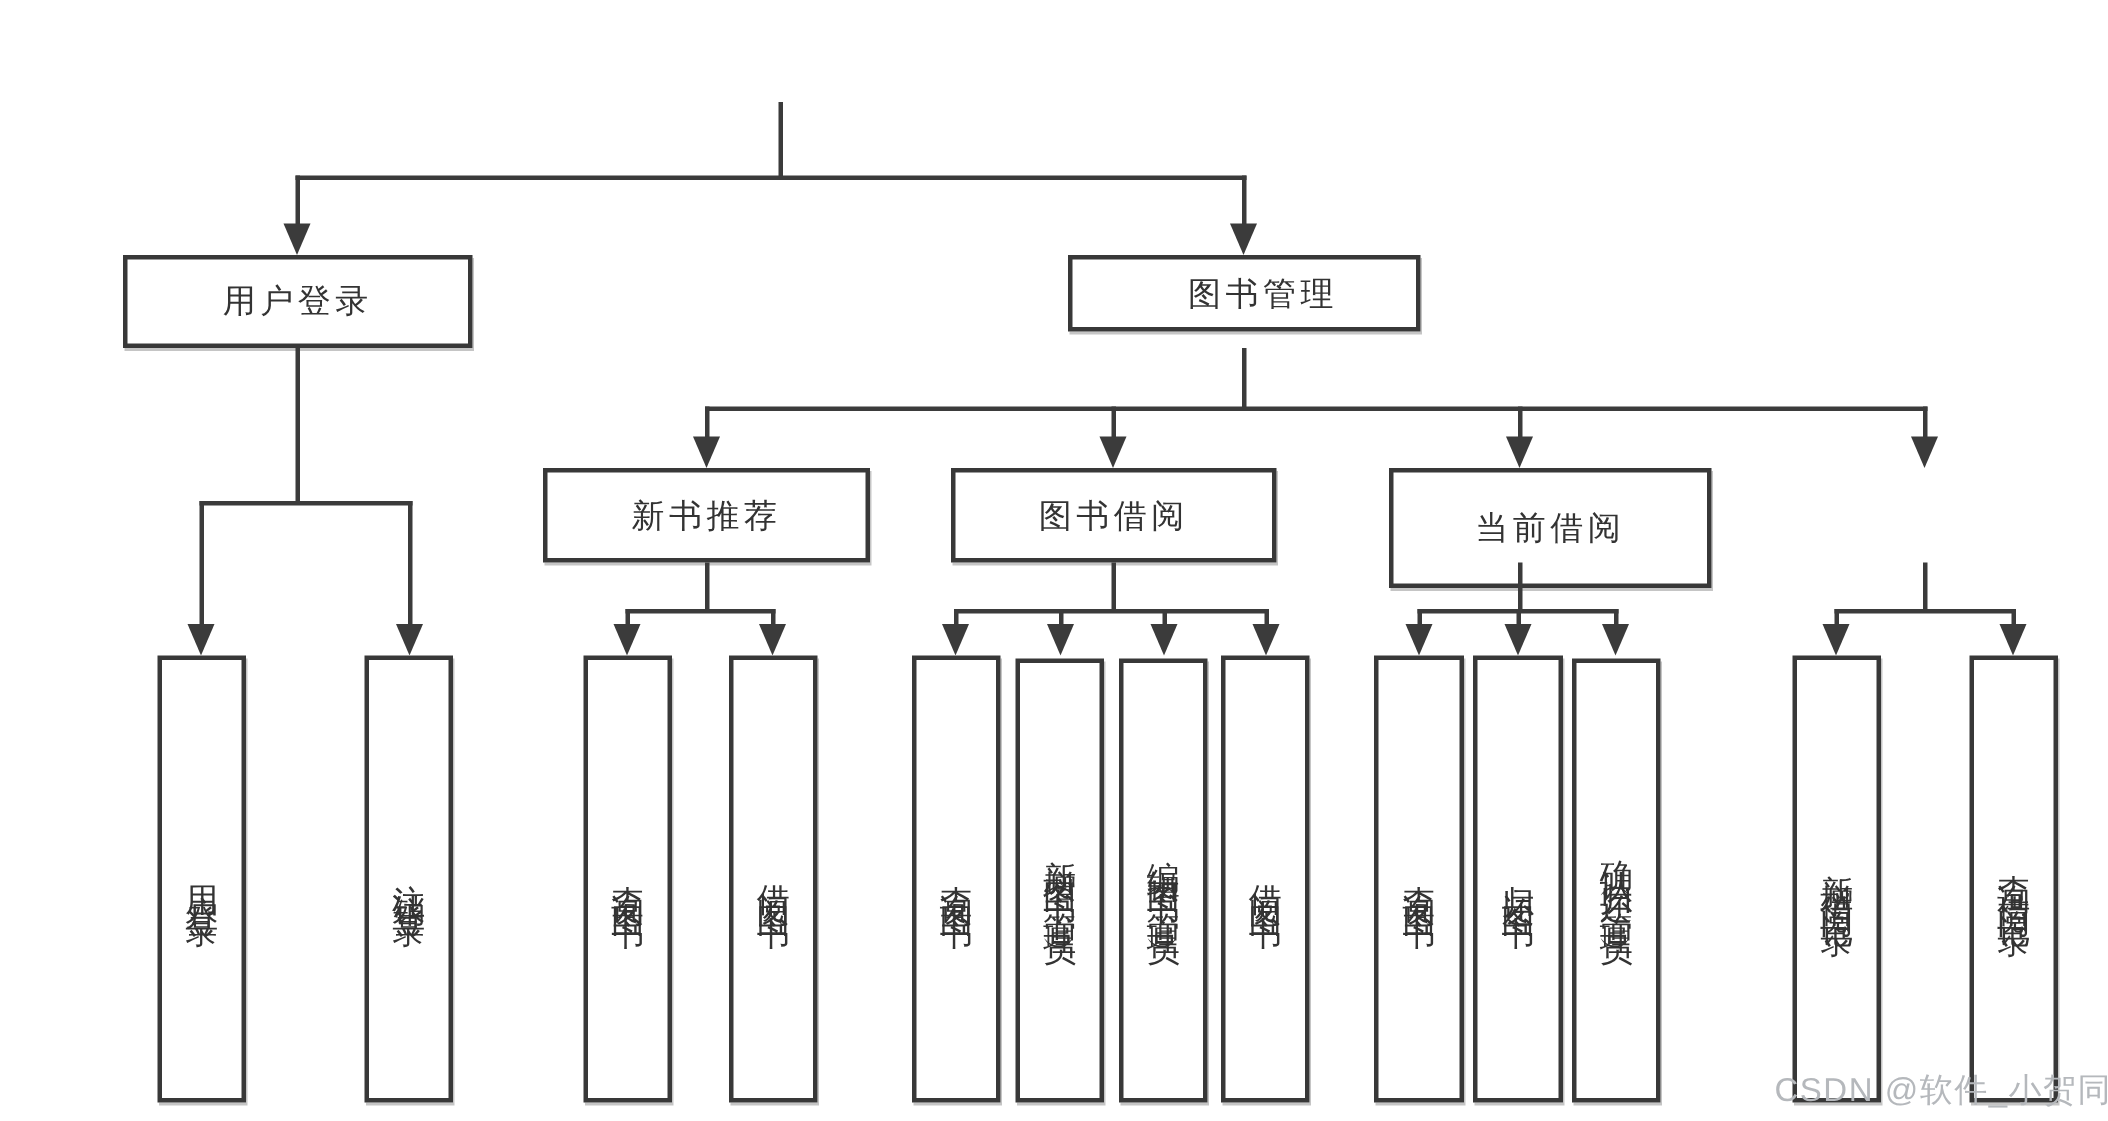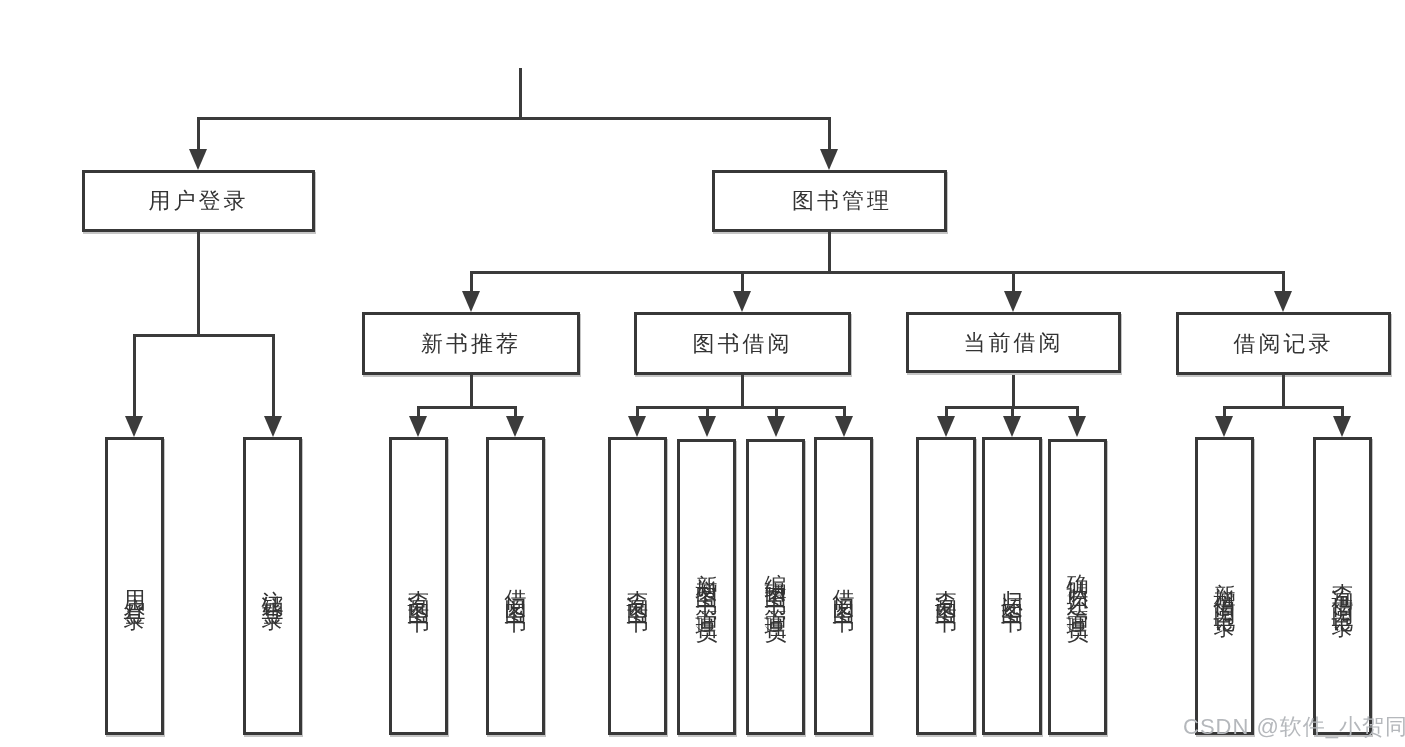--- a/index.html
+++ b/index.html
@@ -64,21 +64,21 @@
 
 
   <div class="vline" style="left:519px;top:68px;height:50px;"></div>
   <div class="hline" style="left:197px;top:117px;width:634px;"></div>
   <div class="vline" style="left:197px;top:117px;height:35px;"></div>
   <div class="arrow" style="left:189px;top:149px;"></div>
   <div class="vline" style="left:828px;top:117px;height:35px;"></div>
   <div class="arrow" style="left:820px;top:149px;"></div>
 
   <div class="box" style="left:82px;top:170px;width:233px;height:62px;">用户登录</div>
-  <div class="box" style="left:712px;top:170px;width:235px;height:62px;padding-left:25px;">图书管理</div>
+  <div class="box" style="left:712px;top:170px;width:235px;height:51px;padding-left:25px;">图书管理</div>
 
   <div class="vline" style="left:197px;top:232px;height:103px;"></div>
   <div class="hline" style="left:133px;top:334px;width:142px;"></div>
   <div class="vline" style="left:133px;top:334px;height:84px;"></div>
   <div class="arrow" style="left:125px;top:416px;"></div>
   <div class="vline" style="left:272px;top:334px;height:84px;"></div>
   <div class="arrow" style="left:264px;top:416px;"></div>
 
   <div class="vline" style="left:828px;top:232px;height:41px;"></div>
   <div class="hline" style="left:470px;top:271px;width:815px;"></div>
@@ -86,22 +86,21 @@
   <div class="arrow" style="left:462px;top:291px;"></div>
   <div class="vline" style="left:741px;top:271px;height:22px;"></div>
   <div class="arrow" style="left:733px;top:291px;"></div>
   <div class="vline" style="left:1012px;top:271px;height:22px;"></div>
   <div class="arrow" style="left:1004px;top:291px;"></div>
   <div class="vline" style="left:1282px;top:271px;height:22px;"></div>
   <div class="arrow" style="left:1274px;top:291px;"></div>
 
   <div class="box" style="left:634px;top:312px;width:217px;height:63px;">图书借阅</div>
   <div class="box" style="left:362px;top:312px;width:218px;height:63px;">新书推荐</div>
-  <div class="box" style="left:906px;top:312px;width:215px;height:61px;">当前借阅</div>
-  <div class="box" style="left:1176px;top:312px;width:215px;height:63px;">借阅记录</div>
+  <div class="box" style="left:926px;top:312px;width:215px;height:80px;">当前借阅</div>
 
   <div class="vline" style="left:470px;top:375px;height:33px;"></div>
   <div class="hline" style="left:417px;top:406px;width:100px;"></div>
   <div class="vline" style="left:417px;top:406px;height:12px;"></div>
   <div class="arrow" style="left:409px;top:416px;"></div>
   <div class="vline" style="left:514px;top:406px;height:12px;"></div>
   <div class="arrow" style="left:506px;top:416px;"></div>
 
   <div class="vline" style="left:741px;top:375px;height:33px;"></div>
   <div class="hline" style="left:636px;top:406px;width:210px;"></div>

